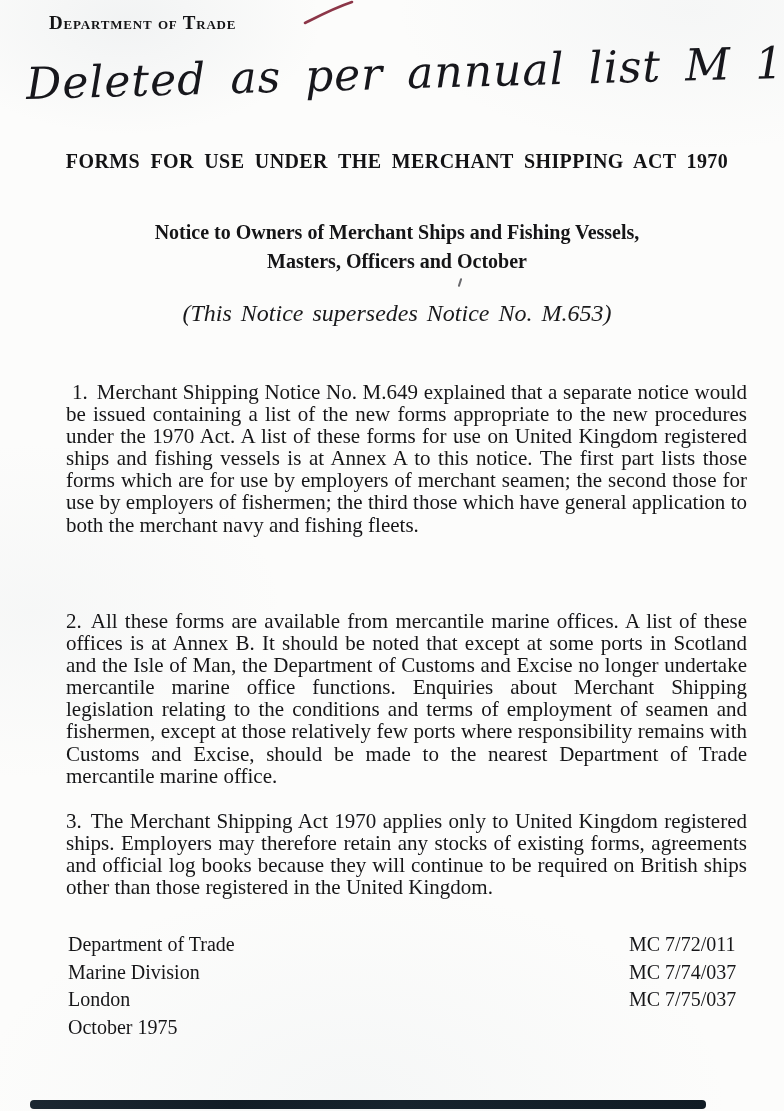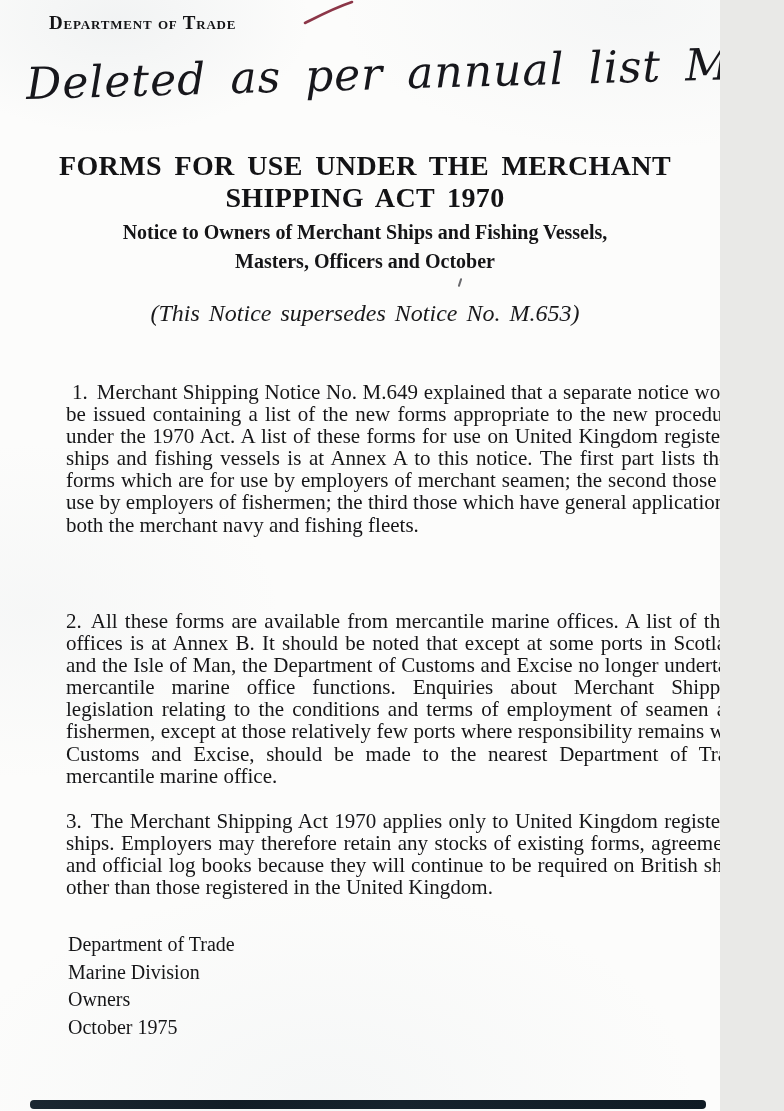--- a/index.html
+++ b/index.html
@@ -2,21 +2,21 @@
 <html><head>
 <meta charset="utf-8">
 <style>
   html, body {
     margin: 0;
     padding: 0;
     background: #e9e9e7;
   }
   .scan-page {
     position: relative;
-    width: 720px;
+    width: 784px;
     height: 1111px;
     margin: 0;
     overflow: hidden;
     font-family: "Liberation Serif", "DejaVu Serif", serif;
     color: #1c1c1e;
     background:
       radial-gradient(ellipse 280px 160px at 16% 2%, rgba(186,196,204,0.16), transparent 70%),
       radial-gradient(ellipse 420px 200px at 88% 1%, rgba(186,196,204,0.10), transparent 70%),
       radial-gradient(ellipse 360px 240px at 4% 55%, rgba(196,204,210,0.10), transparent 70%),
       radial-gradient(ellipse 520px 300px at 45% 99%, rgba(198,210,216,0.12), transparent 72%),
@@ -64,21 +64,21 @@
     transform-origin: left center;
   }
 
   .doc-title {
     position: absolute;
     top: 150px;
     left: 38px;
     right: 28px;
     text-align: center;
     font-weight: bold;
-    font-size: 28px;
+    font-size: 20px;
     letter-spacing: 0.4px;
     word-spacing: 5px;
     color: #131315;
   }
 
   .doc-subtitle {
     position: absolute;
     top: 218px;
     left: 60px;
     right: 50px;
@@ -186,20 +186,25 @@
   <p class="body-paragraph para-1"><span class="pnum">1.</span><span>Merchant Shipping Notice No. M.649 explained that a separate notice would be issued containing a list of the new forms appropriate to the new procedures under the 1970 Act. A list of these forms for use on United Kingdom registered ships and fishing vessels is at Annex A to this notice. The first part lists those forms which are for use by employers of merchant seamen; the second those for use by employers of fishermen; the third those which have general application to both the merchant navy and fishing fleets.</span></p>
 
   <p class="body-paragraph para-2"><span class="pnum">2.</span><span>All these forms are available from mercantile marine offices. A list of these offices is at Annex B. It should be noted that except at some ports in Scotland and the Isle of Man, the Department of Customs and Excise no longer undertake mercantile marine office functions. Enquiries about Merchant Shipping legislation relating to the conditions and terms of employment of seamen and fishermen, except at those relatively few ports where responsibility remains with Customs and Excise, should be made to the nearest Department of Trade mercantile marine office.</span></p>
 
   <p class="body-paragraph para-3"><span class="pnum">3.</span><span>The Merchant Shipping Act 1970 applies only to United Kingdom registered ships. Employers may therefore retain any stocks of existing forms, agreements and official log books because they will continue to be required on British ships other than those registered in the United Kingdom.</span></p>
 
   <div class="doc-footer">
     <div class="issuer-block">
       <div>Department of Trade</div>
       <div>Marine Division</div>
-      <div>Owners</div>
+      <div>London</div>
       <div>October 1975</div>
     </div>
+    <div class="refs-block">
+      <div>MC 7/72/011</div>
+      <div>MC 7/74/037</div>
+      <div>MC 7/75/037</div>
+    </div>
   </div>
 
   <div class="scan-bar"></div>
 
 </div>
 
 </body></html>

